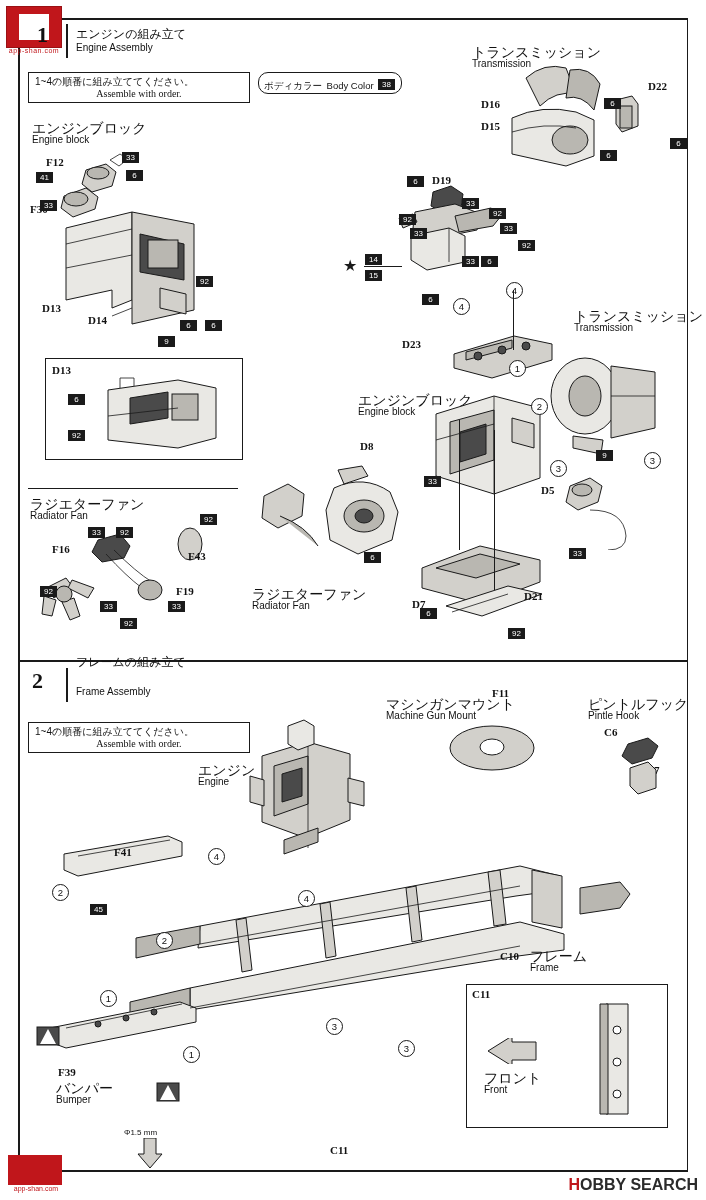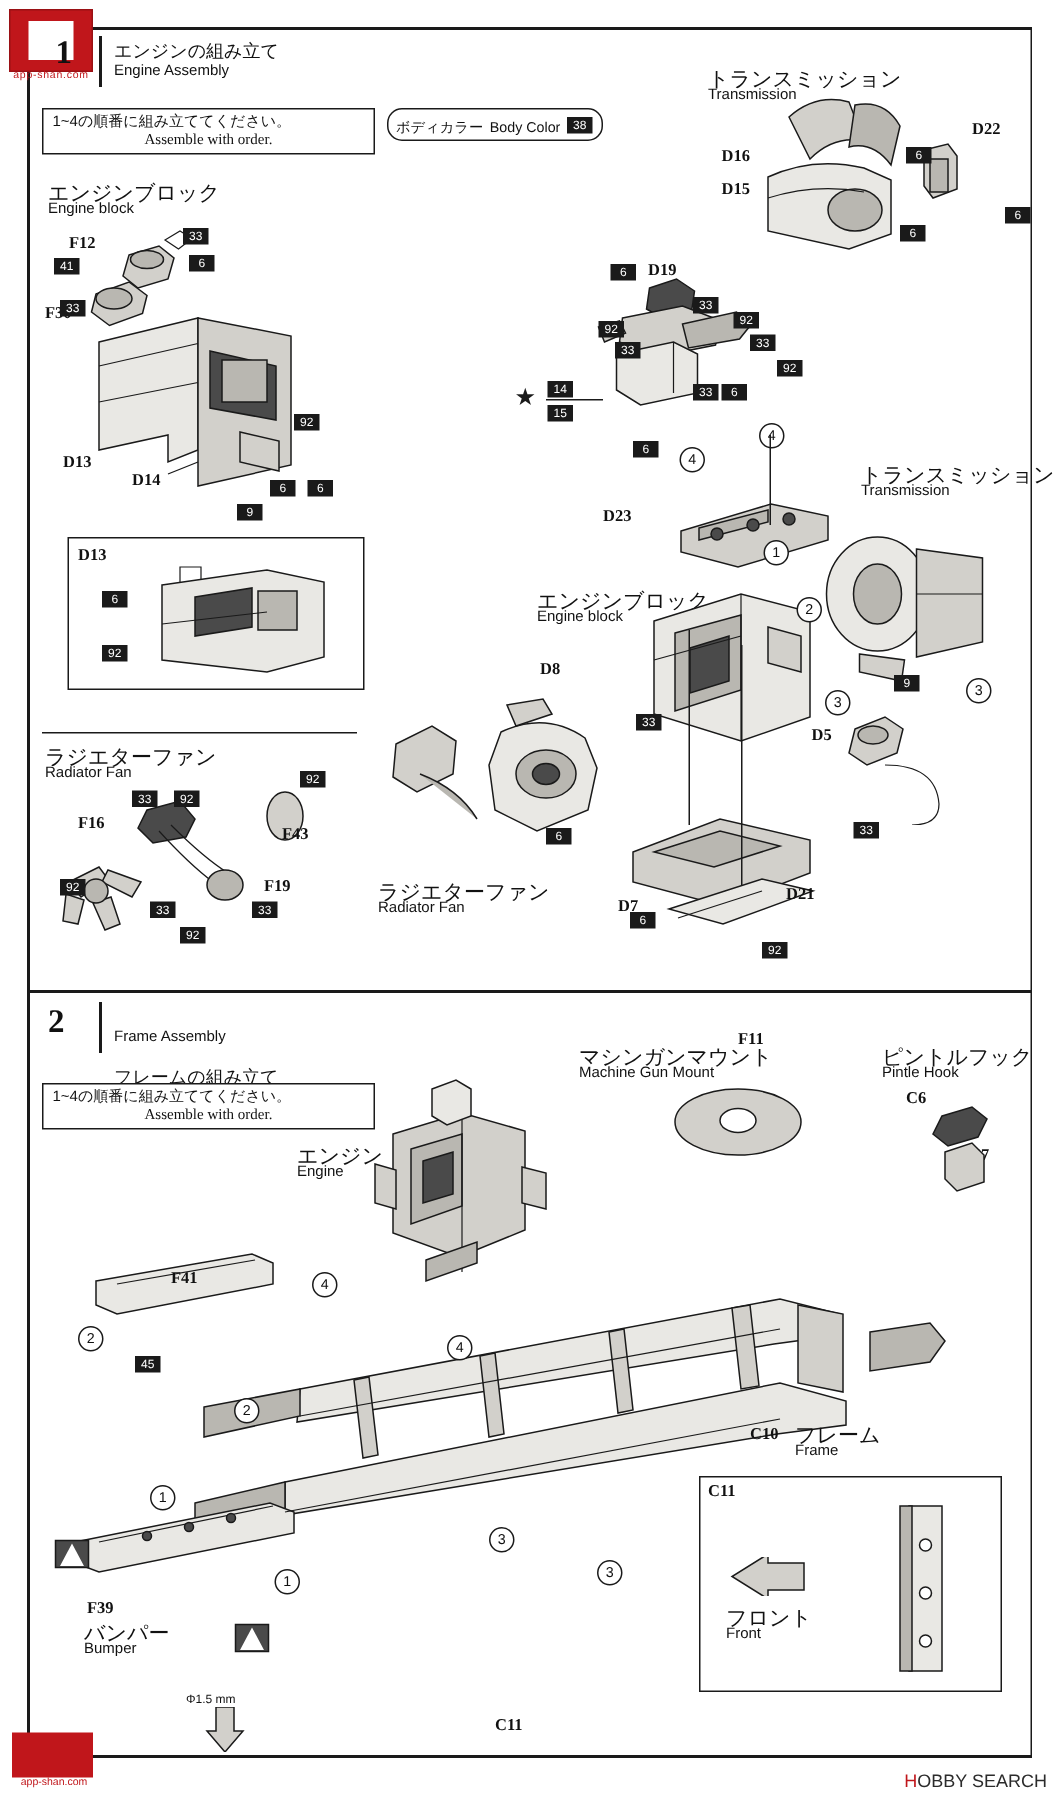--- a/index.html
+++ b/index.html
@@ -37,21 +37,21 @@
   .ln{position:absolute;background:#1a1a1a;}
 
   svg{display:block;}
   .part{fill:#e9e8e4;stroke:#1a1a1a;stroke-width:1;}
   .part2{fill:#d2d0cb;stroke:#1a1a1a;stroke-width:1;}
   .part3{fill:#b9b7b1;stroke:#1a1a1a;stroke-width:1;}
   .partd{fill:#4a4a4a;stroke:#1a1a1a;stroke-width:1;}
   .partw{fill:#ffffff;stroke:#1a1a1a;stroke-width:1;}
   .thin{fill:none;stroke:#1a1a1a;stroke-width:0.8;}
 
-  .footer-logo{position:absolute;right:8px;bottom:6px;font-size:12px;font-weight:normal;color:#2b2b2b;}
+  .footer-logo{position:absolute;right:8px;bottom:6px;font-size:16px;font-weight:bold;color:#2b2b2b;}
   .footer-logo .h{color:#c0161b;}
   .wm2{position:absolute;left:8px;bottom:8px;width:56px;text-align:center;}
   .wm2 .sq{width:54px;height:30px;background:#c0161b;}
   .wm2 .t{font-size:7px;color:#c0161b;}
 </style>
 </head>
 <body>
 
 <div class="page">
 
@@ -280,21 +280,21 @@
   <div class="lbl" style="left:524px;top:590px;">D21</div>
   <span class="chip" style="position:absolute;left:420px;top:608px;">6</span>
   <span class="chip" style="position:absolute;left:508px;top:628px;">92</span>
 
   <div class="ln" style="left:459px;top:420px;width:1px;height:130px;"></div>
   <div class="ln" style="left:494px;top:430px;width:1px;height:160px;"></div>
   <div class="ln" style="left:513px;top:290px;width:1px;height:60px;"></div>
 
   <div class="sec-num" style="left:32px;top:668px;">2</div>
   <div class="sec-bar" style="left:66px;top:668px;width:1.5px;height:34px;"></div>
-  <div class="t-jp" style="left:76px;top:710px;font-size:12px;text-align:right;">フレームの組み立て</div>
+  <div class="t-jp" style="left:76px;top:654px;font-size:12px;text-align:right;">フレームの組み立て</div>
   <div class="t-en" style="left:76px;top:686px;font-size:10px;">Frame Assembly</div>
 
   <div class="note" style="left:28px;top:722px;width:208px;">
     <div class="jp">1~4の順番に組み立ててください。</div>
     <div class="en">Assemble with order.</div>
   </div>
 
 
   <div class="t-jp" style="left:198px;top:762px;">エンジン</div>
   <div class="t-en" style="left:198px;top:776px;">Engine</div>

